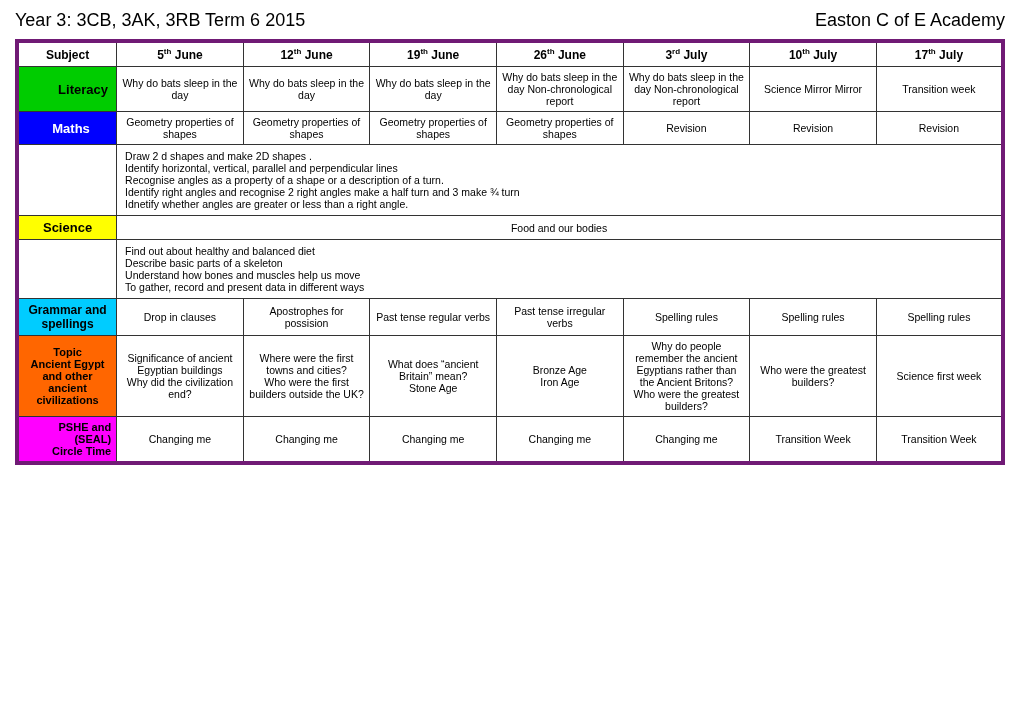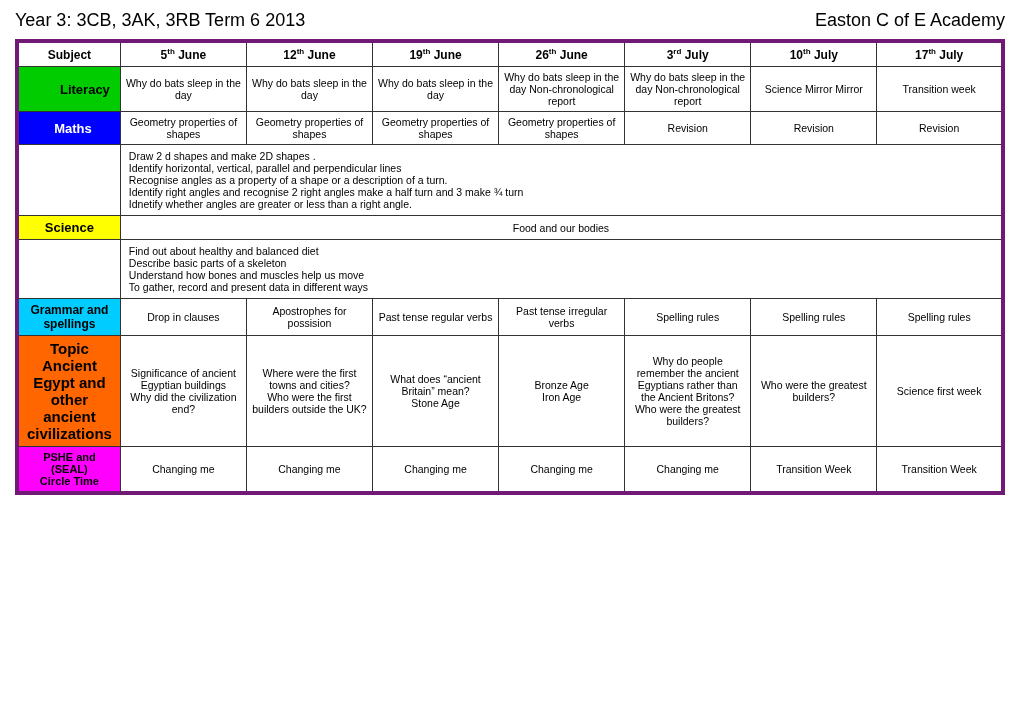--- a/index.html
+++ b/index.html
@@ -64,32 +64,33 @@
     .subject-grammar {
       background: #00ccff;
       color: #000;
       font-weight: bold;
       font-size: 12px;
     }
     .subject-topic {
       background: #ff6600;
       color: #000;
       font-weight: bold;
-      font-size: 15px;
+      font-size: 11px;
     }
     .subject-pe {
       background: #fff;
       color: #000;
       font-size: 12px;
     }
     .subject-pshe {
       background: #ff00ff;
       color: #000;
       font-weight: bold;
       font-size: 11px;
+      text-align: right;
     }
     .subject-empty {
       background: #fff;
     }
     .notes-cell {
       text-align: left;
       font-size: 10.5px;
       padding: 5px 8px;
     }
     .science-notes-cell {
@@ -99,21 +100,21 @@
     }
     .content-cell {
       font-size: 10.5px;
       vertical-align: middle;
     }
   </style>
 </head>
 <body>
 
 <div class="page-header">
-  <span>Year 3: 3CB, 3AK, 3RB   Term 6  2013</span>
+  <span>Year 3: 3CB, 3AK, 3RB   Term 6  2015</span>
   <span>Easton C of E Academy</span>
 </div>
 
 <table>
   <colgroup>
     <col class="col-subject">
     <col class="col-date">
     <col class="col-date">
     <col class="col-date">
     <col class="col-date">

